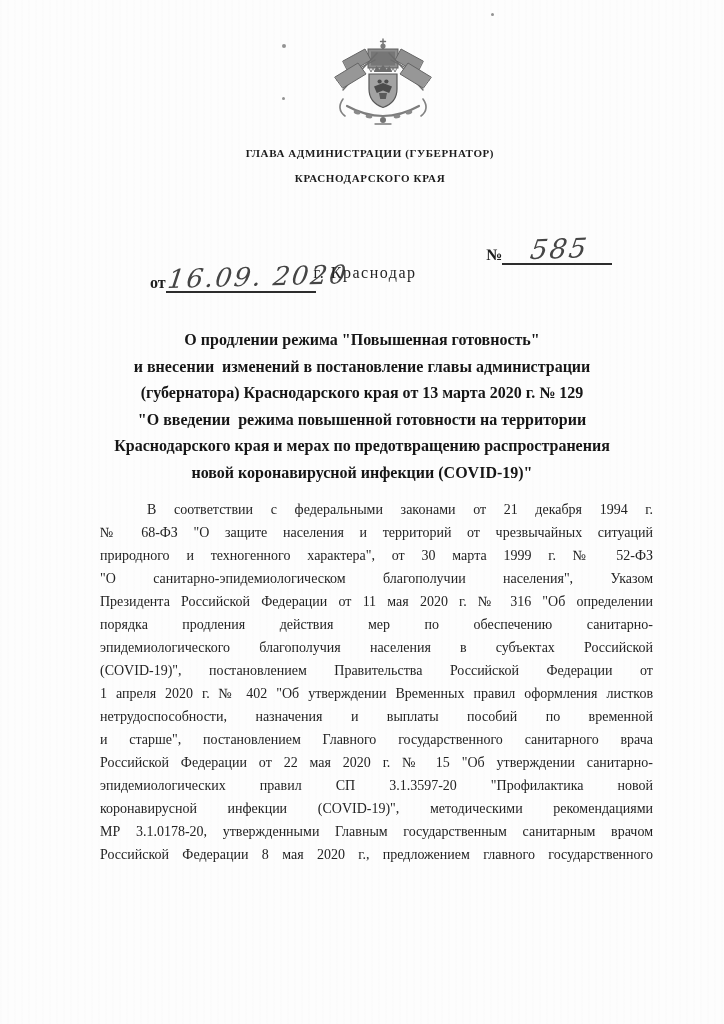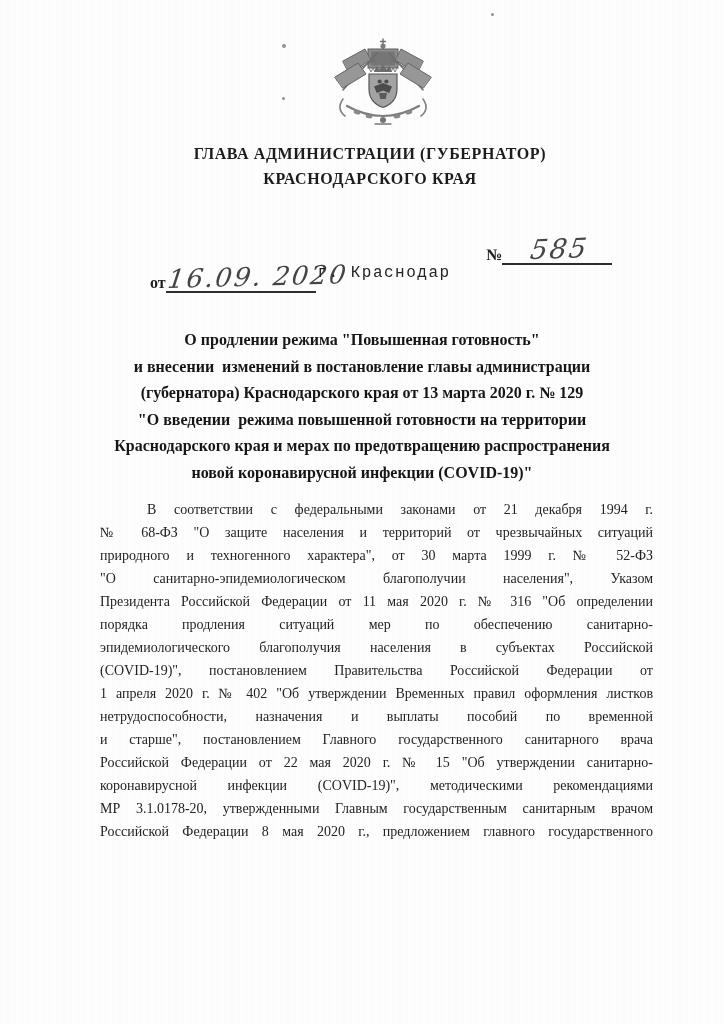--- a/index.html
+++ b/index.html
@@ -17,21 +17,21 @@
     background:repeating-linear-gradient(90deg,
       rgba(0,0,0,0.013) 0 2px, rgba(0,0,0,0) 2px 7px);
     opacity:.55;
   }
   .speck { position:absolute; background:#3a3a3a; border-radius:50%; opacity:.55; }
 
   .emblem { position:absolute; top:36px; left:331px; width:104px; height:92px; }
 
   .org-header {
     position:absolute; top:141px; left:42px; width:656px;
-    text-align:center; font-weight:bold; font-size:16px; line-height:25px;
+    text-align:center; font-weight:bold; font-size:11px; line-height:25px;
     letter-spacing:.6px; color:#1c1c1c;
   }
   .doc-type {
     position:absolute; top:201px; left:42px; width:656px;
     text-align:center; font-weight:bold; font-size:17.5px;
     letter-spacing:3.5px; color:#1c1c1c;
   }
 
   .req-group { position:absolute; display:flex; align-items:flex-end; }
   .req-label { font-weight:bold; font-size:16px; color:#1e1e1e; padding-bottom:1px; }
@@ -45,22 +45,22 @@
   .handwriting {
     position:absolute; bottom:-3px; left:0; width:100%; text-align:center;
     font-family:"DejaVu Serif", serif; font-style:italic;
     font-size:26px; color:#454545; letter-spacing:2px;
     transform:skewX(-9deg) rotate(-1.5deg); transform-origin:bottom left;
     white-space:nowrap;
   }
   .num-group .handwriting { font-size:27px; transform:skewX(-10deg) rotate(-2deg); }
 
   .city {
-    position:absolute; top:264px; left:56px; width:656px;
-    text-align:center; font-size:16px; letter-spacing:1.5px; color:#242424;font-family:Liberation Mono, monospace;
+    position:absolute; top:264px; left:37px; width:656px;
+    text-align:center; font-size:16px; letter-spacing:1.5px; color:#242424;
   }
 
   .title-block {
     position:absolute; top:327px; left:62px; width:600px;
     text-align:center; font-weight:bold; font-size:16px; line-height:26.5px;
     color:#161616;
   }
   .title-line { white-space:pre; }
 
   .body-text {
@@ -158,25 +158,26 @@
       <div class="title-line">Краснодарского края и мерах по предотвращению распространения</div>
       <div class="title-line">новой коронавирусной инфекции (COVID-19)"</div>
     </div>
 
   <div class="body-text">
       <div class="body-line">В соответствии с федеральными законами от 21 декабря 1994 г.</div>
       <div class="body-line">№ 68-ФЗ "О защите населения и территорий от чрезвычайных ситуаций</div>
       <div class="body-line">природного и техногенного характера", от 30 марта 1999 г. № 52-ФЗ</div>
       <div class="body-line">"О санитарно-эпидемиологическом благополучии населения", Указом</div>
       <div class="body-line">Президента Российской Федерации от 11 мая 2020 г. № 316 "Об определении</div>
-      <div class="body-line">порядка продления ситуаций мер по обеспечению санитарно-</div>
+      <div class="body-line">порядка продления действия мер по обеспечению санитарно-</div>
       <div class="body-line">эпидемиологического благополучия населения в субъектах Российской</div>
       <div class="body-line">(COVID-19)", постановлением Правительства Российской Федерации от</div>
       <div class="body-line">1 апреля 2020 г. № 402 "Об утверждении Временных правил оформления листков</div>
       <div class="body-line">нетрудоспособности, назначения и выплаты пособий по временной</div>
       <div class="body-line">и старше", постановлением Главного государственного санитарного врача</div>
       <div class="body-line">Российской Федерации от 22 мая 2020 г. № 15 "Об утверждении санитарно-</div>
+      <div class="body-line">эпидемиологических правил СП 3.1.3597-20 "Профилактика новой</div>
       <div class="body-line">коронавирусной инфекции (COVID-19)", методическими рекомендациями</div>
       <div class="body-line">МР 3.1.0178-20, утвержденными Главным государственным санитарным врачом</div>
       <div class="body-line">Российской Федерации 8 мая 2020 г., предложением главного государственного</div>
     </div>
 
 </div>
 
 </body></html>

